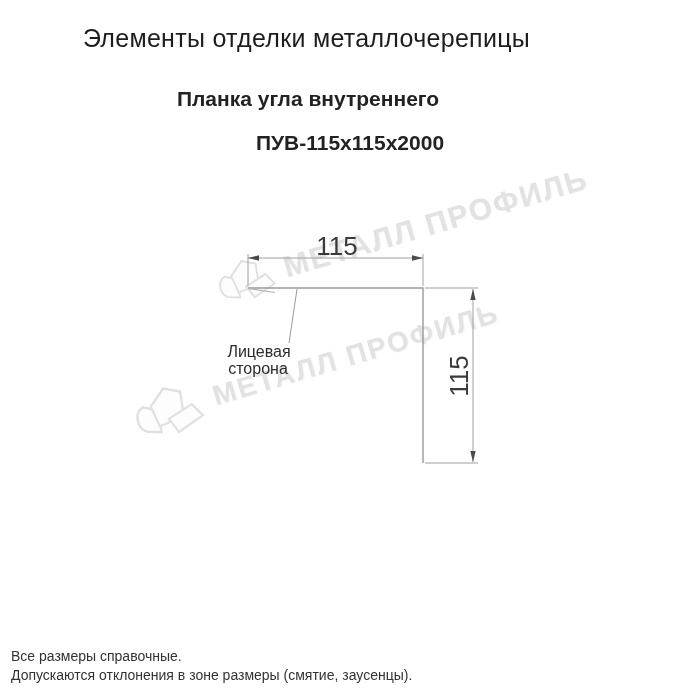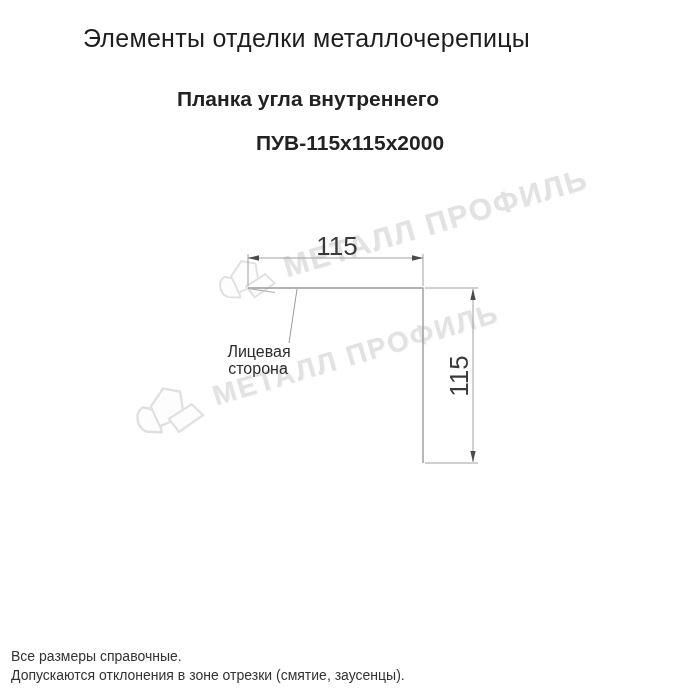--- a/index.html
+++ b/index.html
@@ -105,14 +105,14 @@
 
   <text class="dim-text" x="337" y="255" text-anchor="middle">115</text>
   <text class="dim-text" transform="translate(468,376) rotate(-90)" text-anchor="middle">115</text>
 
   <text class="label-text" x="259" y="357" text-anchor="middle">Лицевая</text>
   <text class="label-text" x="258" y="374" text-anchor="middle">сторона</text>
 </svg>
 
 <div class="footer">
   <div>Все размеры справочные.</div>
-  <div>Допускаются отклонения в зоне отрезки (смятие, заусенцы).</div>
+  <div>Допускаются отклонения в зоне размеры (смятие, заусенцы).</div>
 </div>
 
 </body></html>

